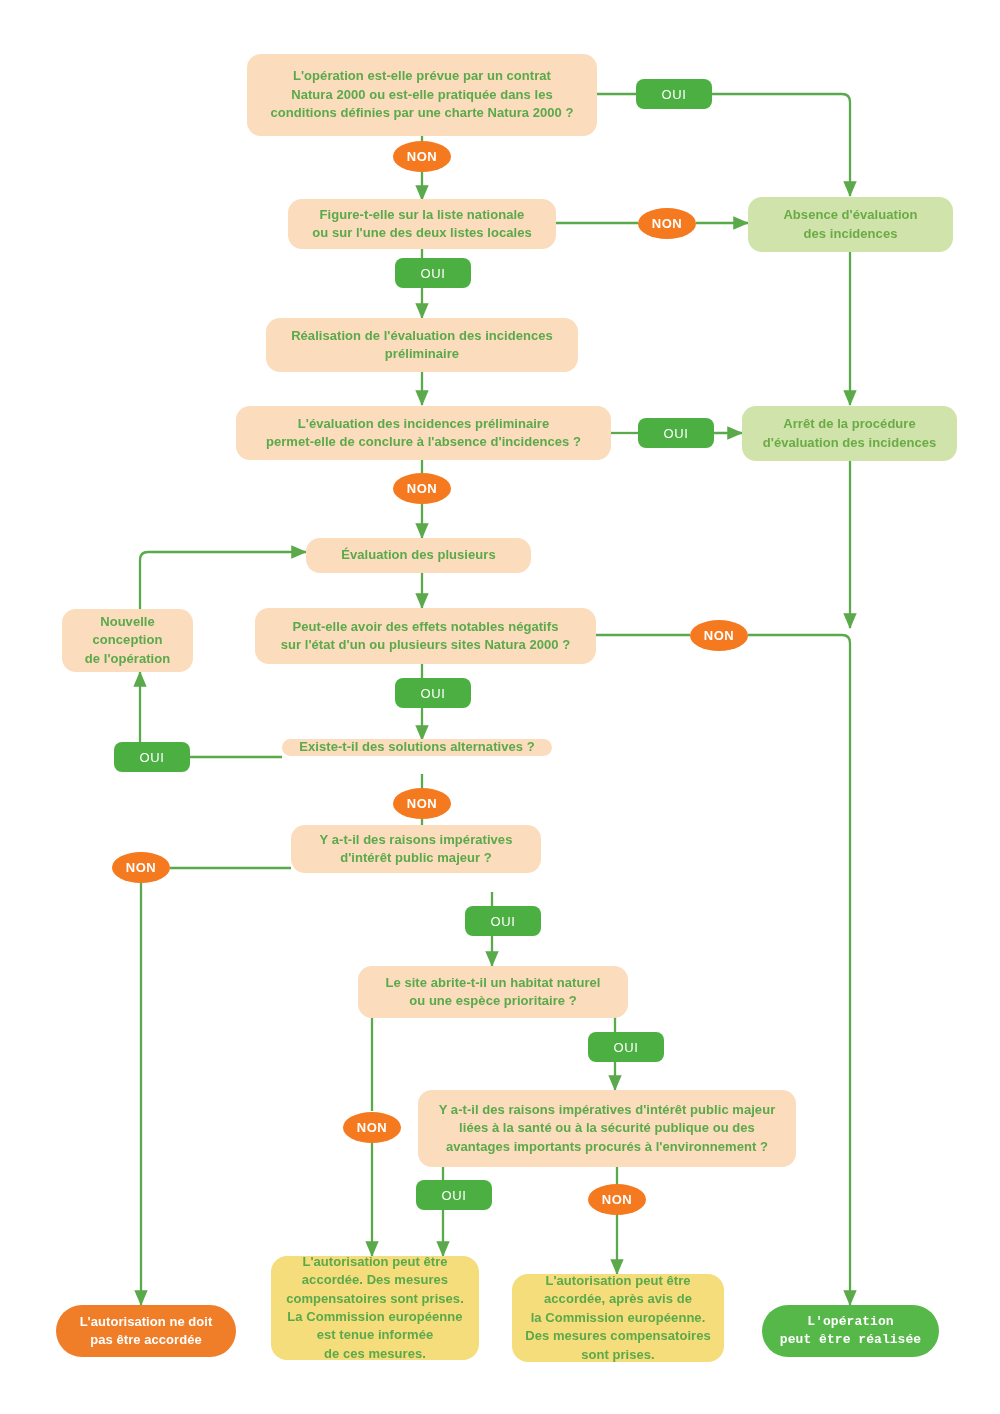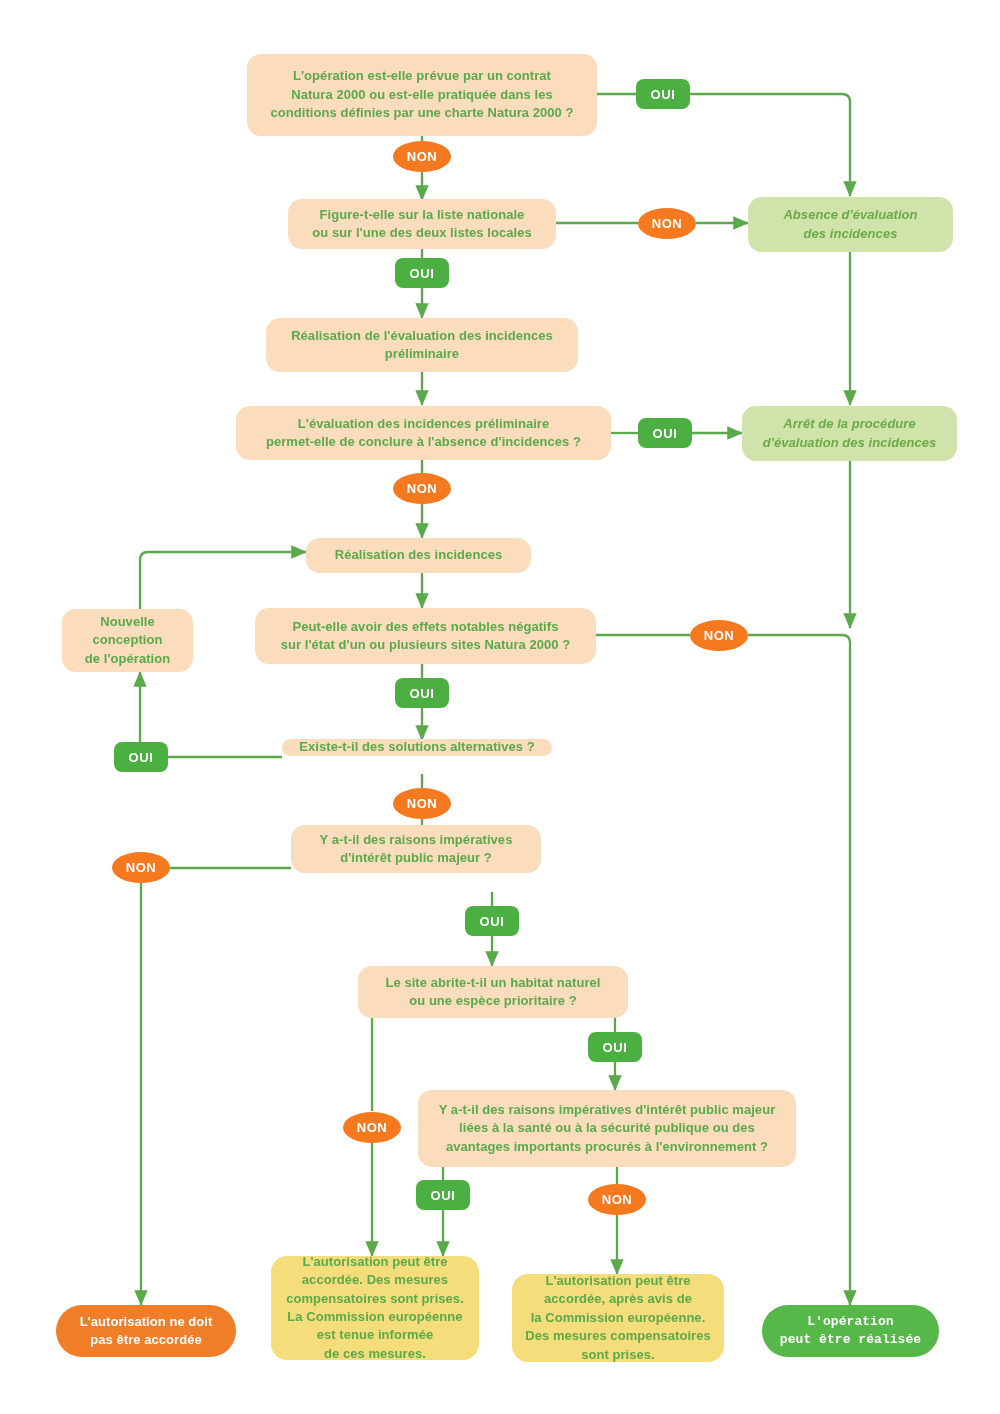--- a/index.html
+++ b/index.html
@@ -42,21 +42,20 @@
   .n-peach {
     background: #fbdcbd;
     color: #5aa94a;
     font-weight: 600;
   }
   
   .n-greenlight {
     background: #cfe3ab;
     color: #6aab46;
     font-weight: 600;
-    font-style: italic;
   }
   
   .n-yellow {
     background: #f5dd7c;
     color: #5aa94a;
     font-weight: 600;
     border-radius: 16px;
   }
   
   .n-orangefill {
@@ -74,25 +73,25 @@
   }
   
   .badge-oui {
     position: absolute;
     box-sizing: border-box;
     display: flex;
     align-items: center;
     justify-content: center;
     background: #4caf41;
     color: #ffffff;
-    font-weight: 700;
+    font-weight: 400;
     font-size: 13px;
     letter-spacing: 0.6px;
     border-radius: 8px;
-    width: 54px;
+    width: 76px;
     height: 30px;
   }
   
   .badge-non {
     position: absolute;
     box-sizing: border-box;
     display: flex;
     align-items: center;
     justify-content: center;
     background: #f4791f;
@@ -201,21 +200,21 @@
 
   <div class="node n-peach" style="left:288px; top:199px; width:268px; height:50px;">Figure-t-elle sur la liste nationale
 ou sur l'une des deux listes locales</div>
 
   <div class="node n-peach" style="left:266px; top:318px; width:312px; height:54px;">Réalisation de l'évaluation des incidences
 préliminaire</div>
 
   <div class="node n-peach" style="left:236px; top:406px; width:375px; height:54px;">L'évaluation des incidences préliminaire
 permet-elle de conclure à l'absence d'incidences ?</div>
 
-  <div class="node n-peach" style="left:306px; top:538px; width:225px; height:35px;">Réalisation des incidences</div>
+  <div class="node n-peach" style="left:306px; top:538px; width:225px; height:35px;">Évaluation des plusieurs</div>
 
   <div class="node n-peach" style="left:62px; top:609px; width:131px; height:63px;">Nouvelle conception
 de l'opération</div>
 
   <div class="node n-peach" style="left:255px; top:608px; width:341px; height:56px;">Peut-elle avoir des effets notables négatifs
 sur l'état d'un ou plusieurs sites Natura 2000 ?</div>
 
   <div class="node n-peach" style="left:282px; top:739px; width:270px; height:17px;">Existe-t-il des solutions alternatives ?</div>
 
   <div class="node n-peach" style="left:291px; top:825px; width:250px; height:48px;">Y a-t-il des raisons impératives

